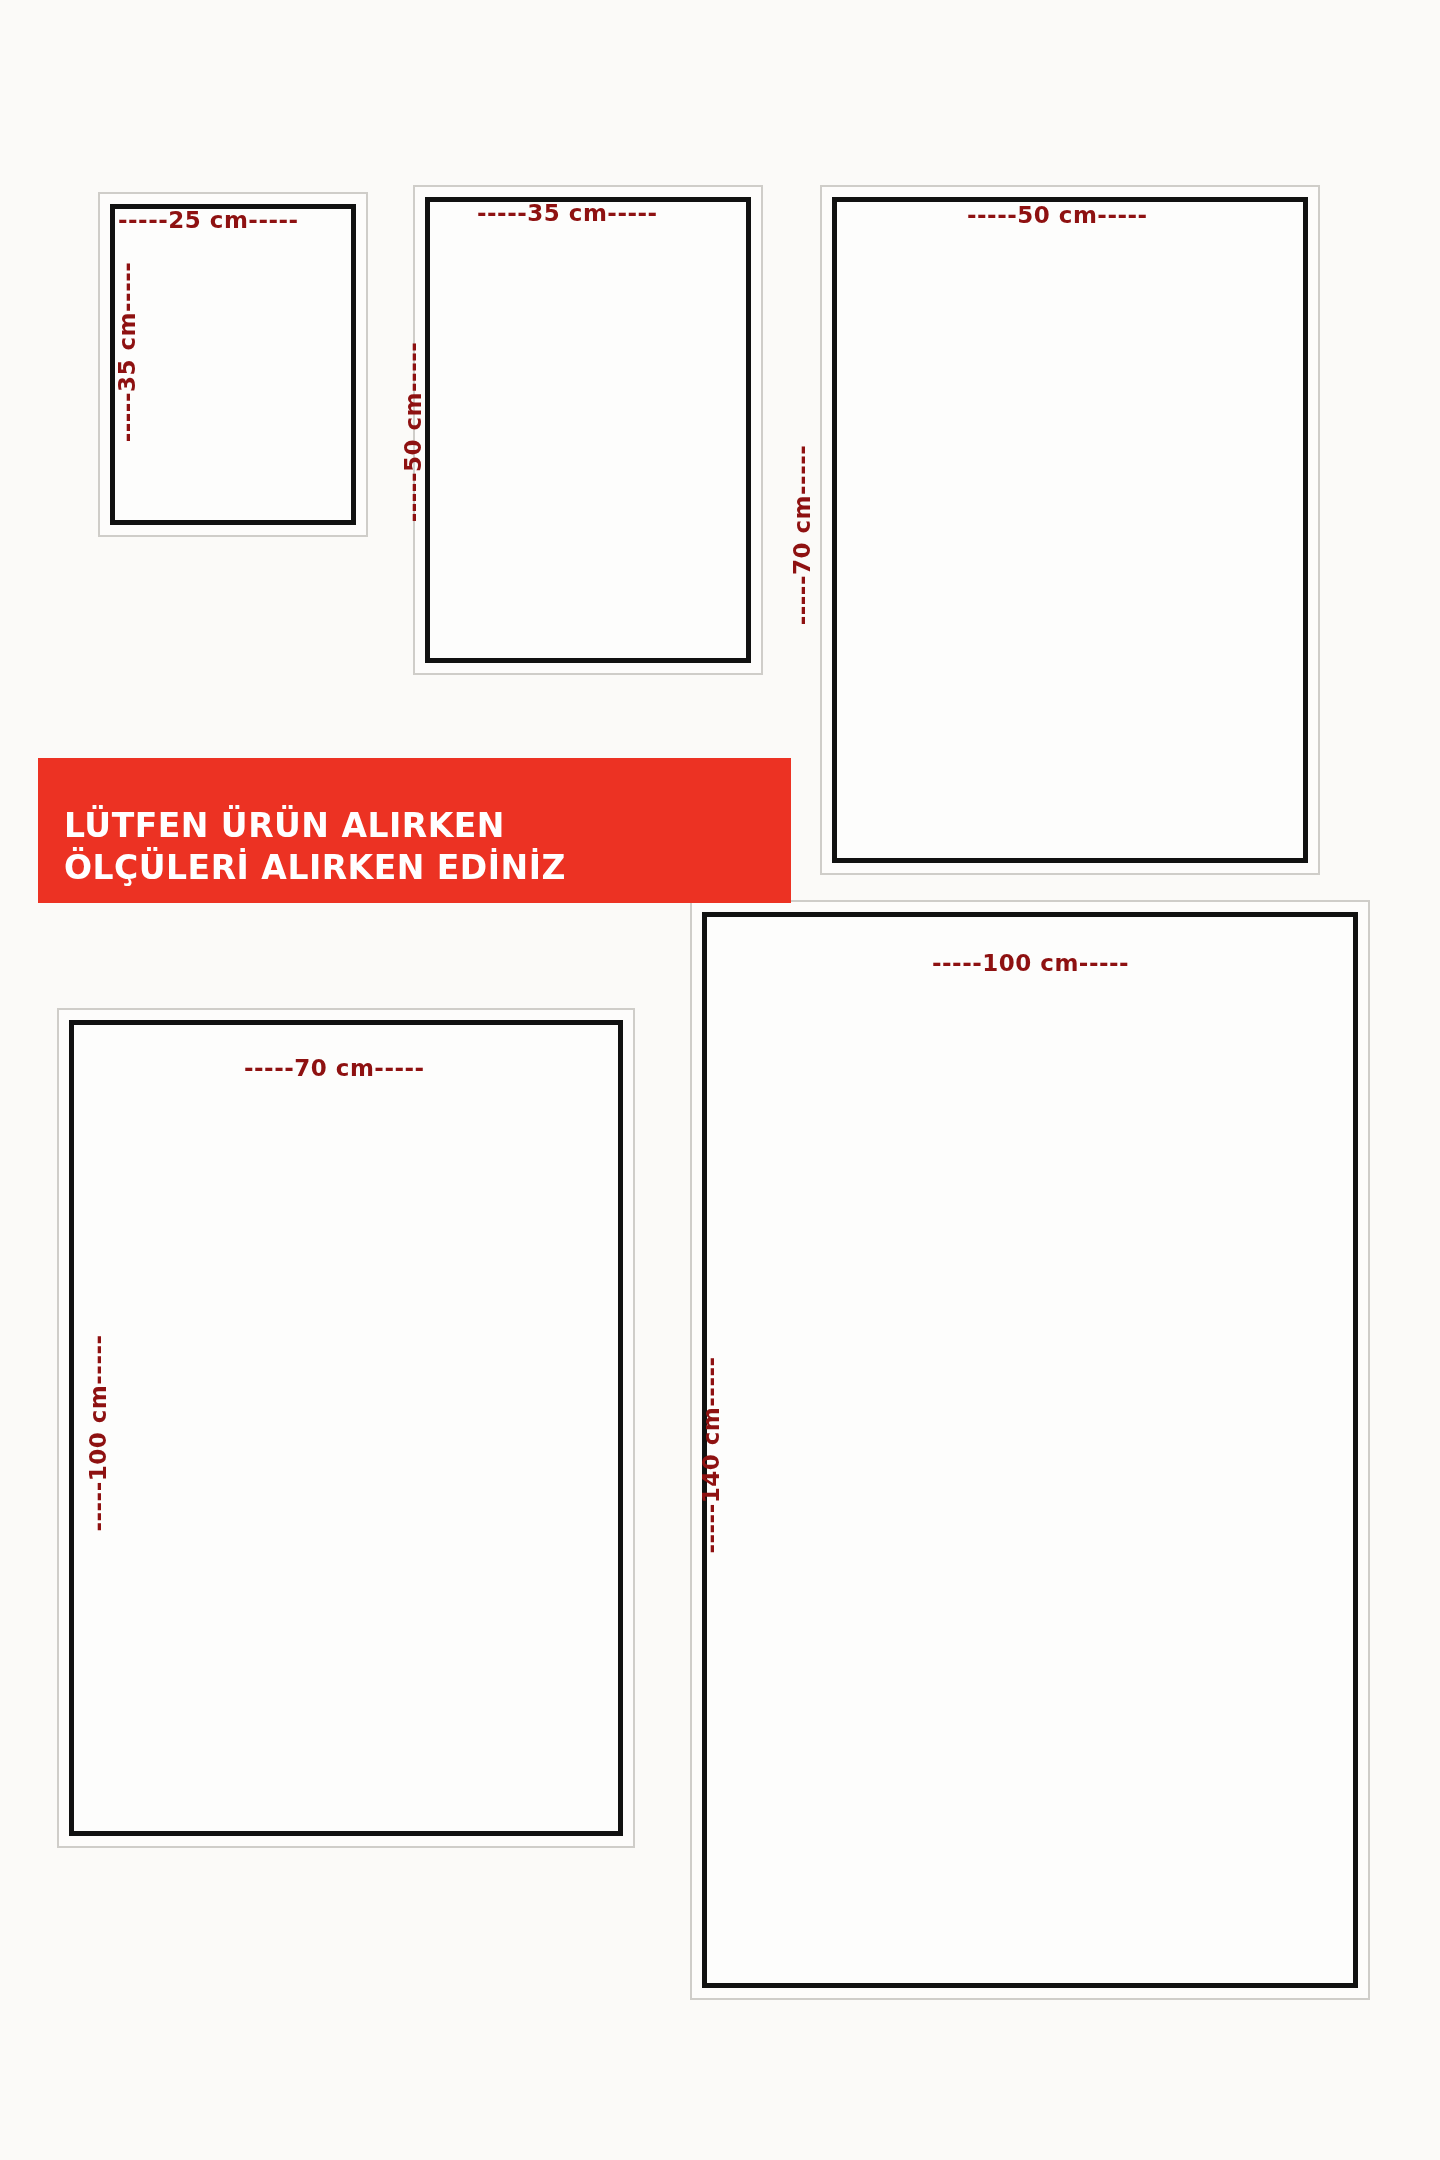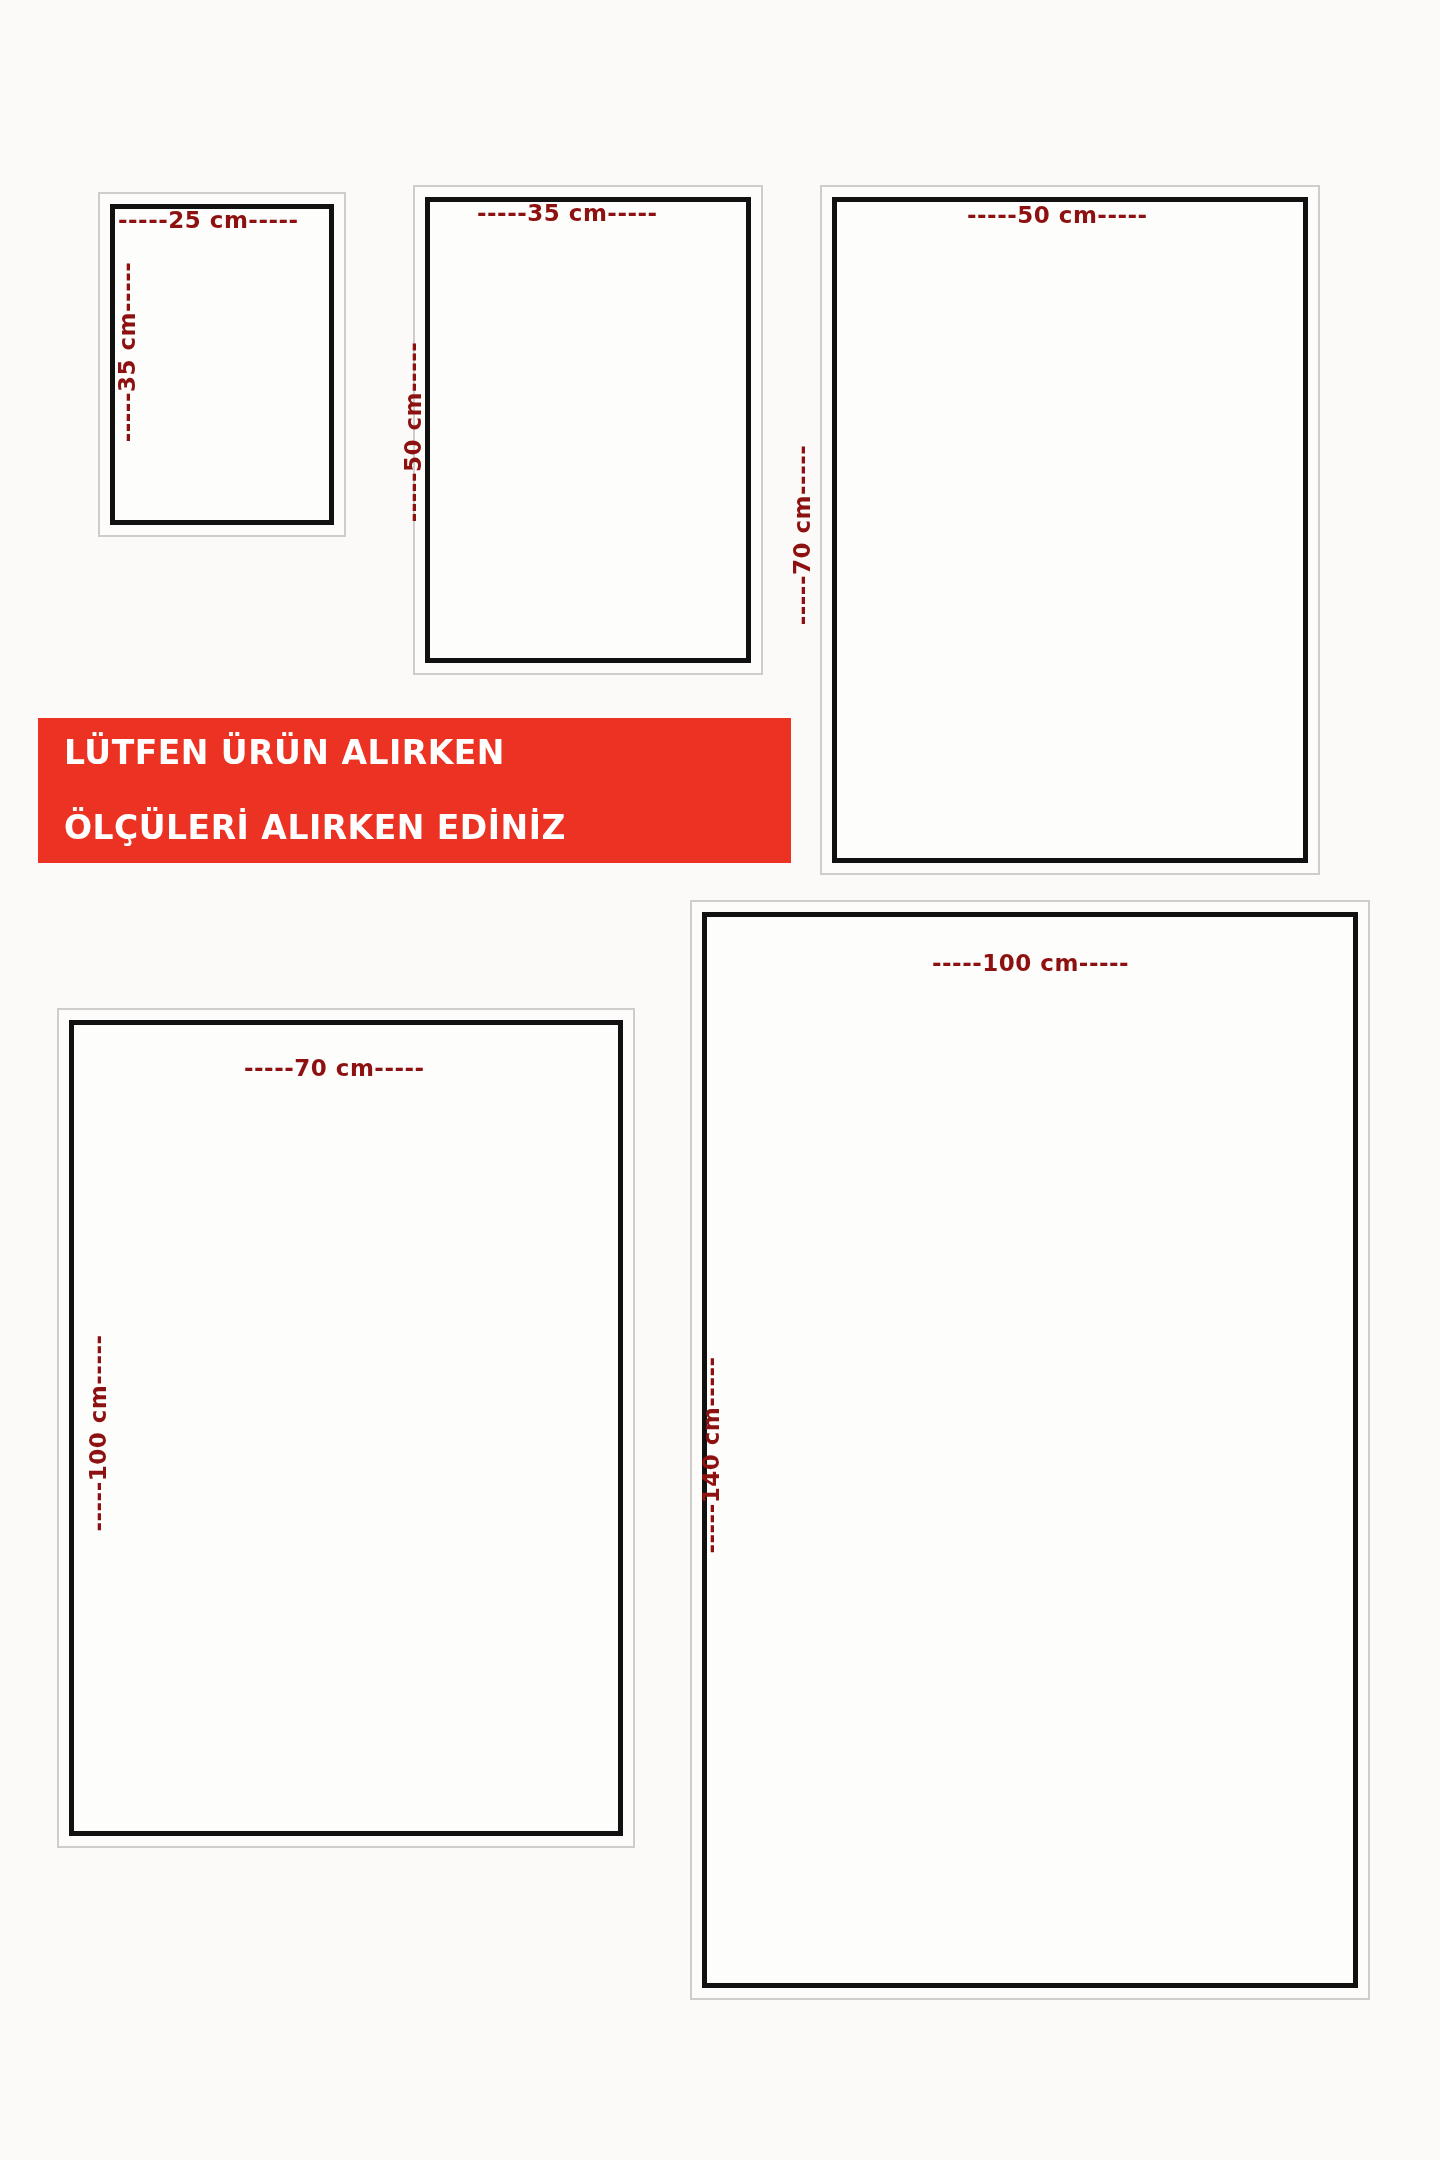--- a/index.html
+++ b/index.html
@@ -49,39 +49,40 @@
   .dim-v {
     transform-origin: center center;
   }
   
   #warning-banner {
     position: absolute;
     background: #ec3223;
     box-sizing: border-box;
     display: flex;
     flex-direction: column;
-    justify-content: space-between;
+    justify-content: flex-end;
     padding: 14px 26px;
+    margin-top: 40px;
   }
   #warning-banner .line {
     color: #ffffff;
     font-family: "DejaVu Sans", sans-serif;
     font-weight: bold;
     font-size: 33px;
     line-height: 1.28;
     letter-spacing: 0.5px;
     white-space: nowrap;
   }
 </style>
 </head>
 <body>
 
 <div id="canvas">
 
-  <div class="frame" style="left:98px; top:192px; width:248px; height:345px;">
+  <div class="frame" style="left:98px; top:192px; width:270px; height:345px;">
     <div class="frame-inner"></div>
     <div class="dim" style="left:18px; top:13px; font-size:23px;">-----25 cm-----</div>
     <div class="dim dim-v" style="left:-63px; top:145px; font-size:23px; transform:rotate(-90deg);">-----35 cm-----</div>
   </div>
 
   <div class="frame" style="left:413px; top:185px; width:350px; height:490px;">
     <div class="frame-inner"></div>
     <div class="dim" style="left:62px; top:13px; font-size:23px;">-----35 cm-----</div>
     <div class="dim dim-v" style="left:-92px; top:232px; font-size:23px; transform:rotate(-90deg);">-----50 cm-----</div>
   </div>

